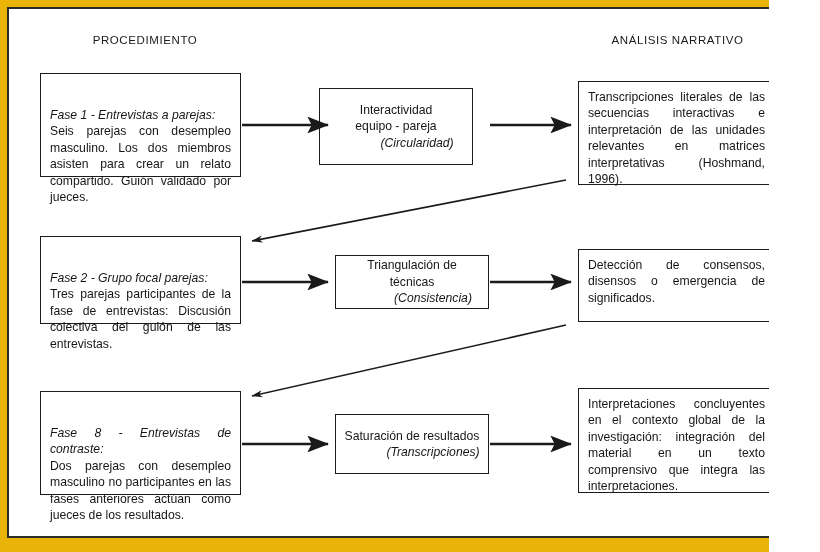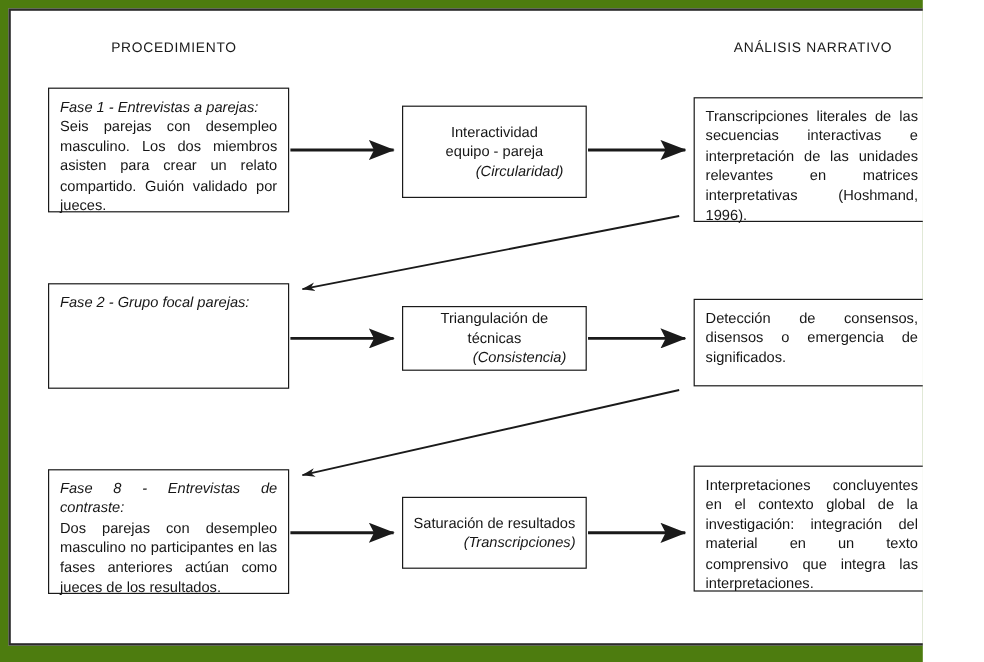--- a/index.html
+++ b/index.html
@@ -4,21 +4,21 @@
 <style>
   html, body {
     margin: 0;
     padding: 0;
     background: #ffffff;
   }
   #canvas {
     position: relative;
     width: 769px;
     height: 552px;
-    background: #4d7c0f;
+    background: #eab308;
     font-family: "Liberation Sans", sans-serif;
     overflow: hidden;
   }
   #outer-frame {
     position: absolute;
     left: 7px;
     top: 7px;
     width: 798px;
     height: 531px;
     border: 2px solid #2b2b2b;
@@ -44,20 +44,21 @@
     color: #161616;
   }
   .node-inner {
     padding: 7px 9px 6px 9px;
     font-size: 12.2px;
     line-height: 16.4px;
   }
   .node.left .node-inner {
     text-align: justify;
     text-justify: inter-word;
+    margin-top: 26px;
   }
   .node.right .node-inner {
     text-align: justify;
     text-justify: inter-word;
   }
   .node.mid {
     display: flex;
     align-items: center;
     justify-content: center;
   }
@@ -94,37 +95,38 @@
   <div class="col-header" style="left:40px; top:34px; width:210px;">PROCEDIMIENTO</div>
   <div class="col-header" style="left:570px; top:34px; width:215px;">ANÁLISIS NARRATIVO</div>
 
   <div class="node left" style="left:40px; top:73px; width:201px; height:104px;">
     <div class="node-inner">
       <span class="phase-title">Fase 1 - Entrevistas a parejas:</span>
       <span>Seis parejas con desempleo masculino. Los dos miembros asisten para crear un relato compartido. Guión validado por jueces.</span>
     </div>
   </div>
 
-  <div class="node mid" style="left:335px; top:88px; width:154px; height:77px;">
+  <div class="node mid" style="left:319px; top:88px; width:154px; height:77px;">
     <div class="node-inner">
       <span>Interactividad</span><br>
       <span>equipo - pareja</span>
       <span class="paren">(Circularidad)</span>
     </div>
   </div>
 
   <div class="node right" style="left:578px; top:81px; width:197px; height:104px;">
     <div class="node-inner">
       <span>Transcripciones literales de las secuencias interactivas e interpretación de las unidades relevantes en matrices interpretativas (Hoshmand, 1996).</span>
     </div>
   </div>
 
   <div class="node left" style="left:40px; top:236px; width:201px; height:88px;">
     <div class="node-inner">
       <span class="phase-title">Fase 2 - Grupo focal parejas:</span>
+      <span>Tres parejas participantes de la fase de entrevistas: Discusión colectiva del guión de las entrevistas.</span>
     </div>
   </div>
 
   <div class="node right" style="left:578px; top:249px; width:197px; height:73px;">
     <div class="node-inner">
       <span>Detección de consensos, disensos o emergencia de significados.</span>
     </div>
   </div>
 
   <div class="node mid" style="left:335px; top:255px; width:154px; height:54px;">

